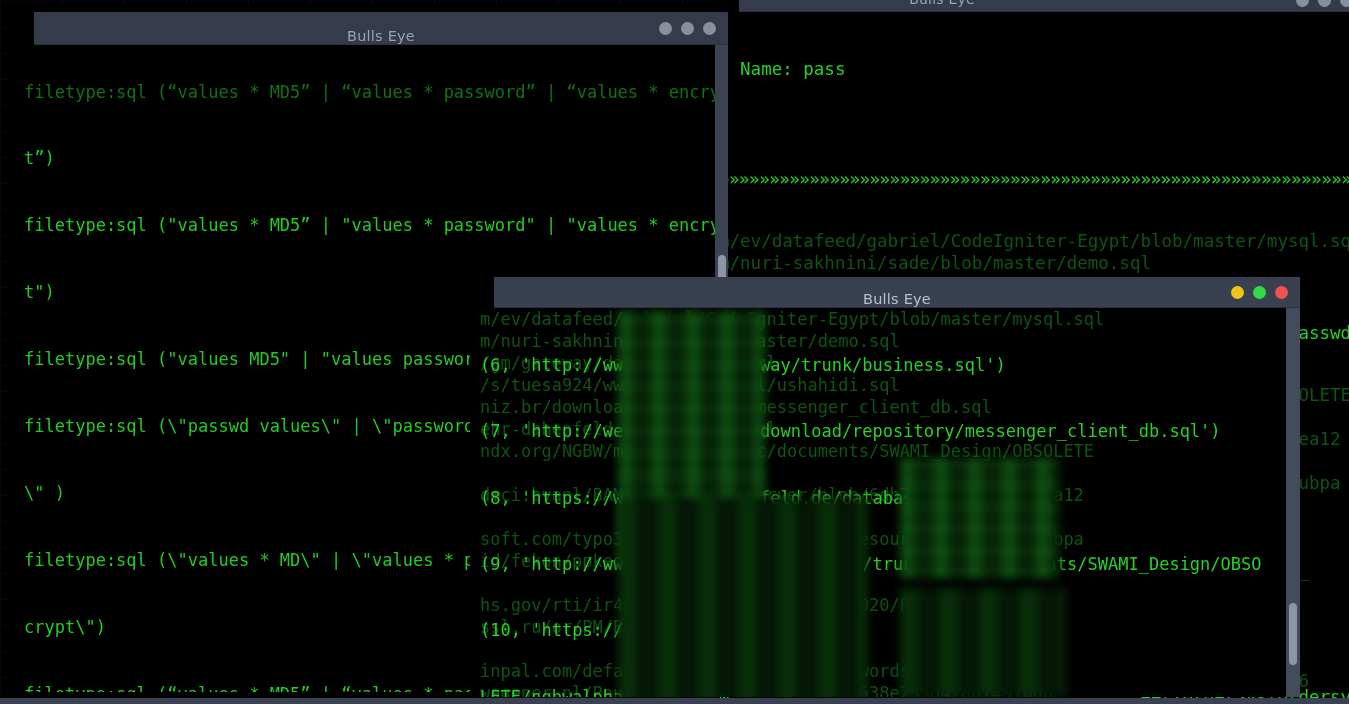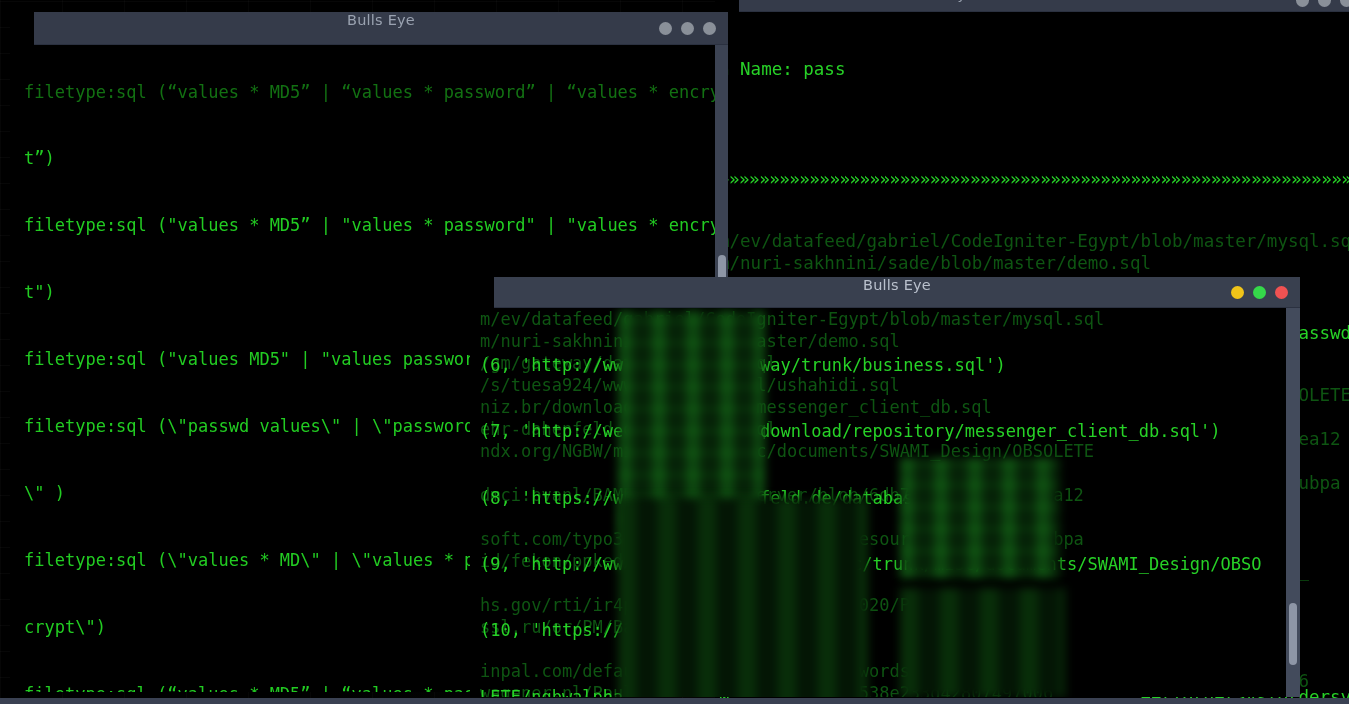--- a/index.html
+++ b/index.html
@@ -36,21 +36,21 @@
   .window {
     position: absolute;
     box-sizing: border-box;
     background: #000000;
     overflow: hidden;
   }
   .titlebar {
     height: 33px;
     background: #353b4a;
     display: flex;
-    align-items: flex-start;
+    align-items: flex-end;
     justify-content: center;
     position: relative;
     box-sizing: border-box;
     border-bottom: 1px solid #2b3140;
     margin-left: 24px;
   }
   .titlebar.inactive { background: #353b4a; }
   .titlebar .title {
     font-family: "DejaVu Sans", sans-serif;
     font-size: 14.5px;

